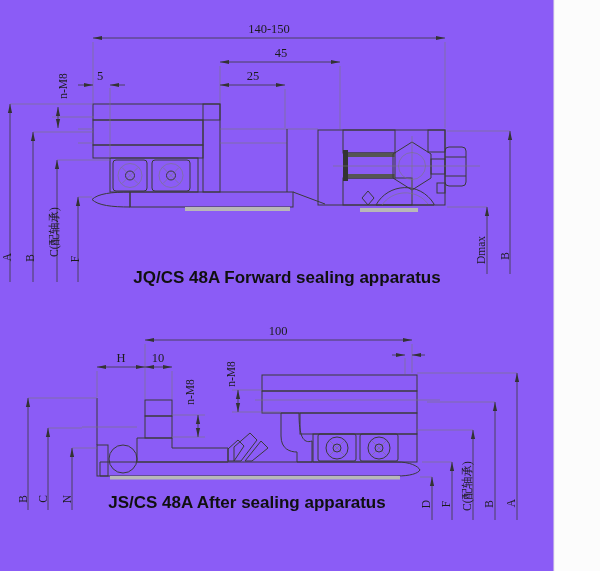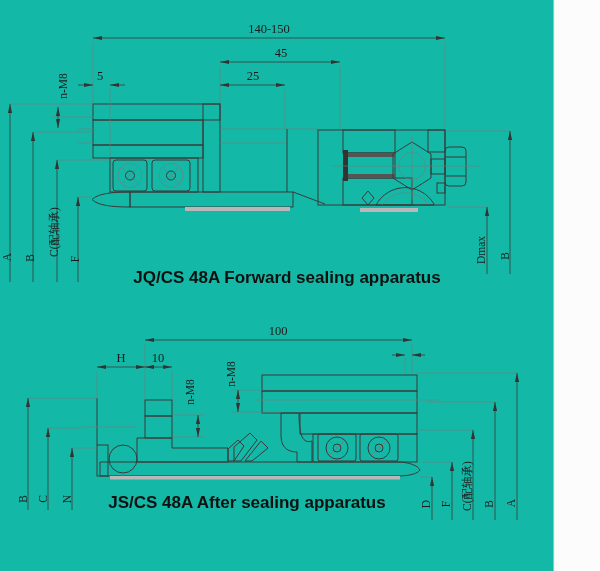--- a/index.html
+++ b/index.html
@@ -1,16 +1,16 @@
 <!DOCTYPE html>
 <html><head>
 <meta charset="utf-8">
 <style>
   html,body{margin:0;padding:0;background:#fff;}
-  .stage{position:relative;width:600px;height:571px;background:#14b8a6;overflow:hidden;
+  .stage{position:relative;width:600px;height:571px;background:#8b5cf6;overflow:hidden;
          font-family:"Liberation Sans",sans-serif;}
   svg{display:block;}
   .ln{stroke:#3a3a3a;stroke-width:1;fill:none;}
   .thin{stroke:#787878;stroke-width:0.6;fill:none;}
   .dimln{stroke:#3a3a3a;stroke-width:0.8;fill:none;}
   .dim{font-family:"Liberation Serif",serif;font-size:11.5px;fill:#1c1c1c;}
   .dimbig{font-family:"Liberation Serif",serif;font-size:12.5px;fill:#1c1c1c;}
   .title{font-family:"Liberation Sans",sans-serif;font-weight:bold;font-size:17px;fill:#101010;}
   .grayband{fill:#b8b8b8;}
 </style>

